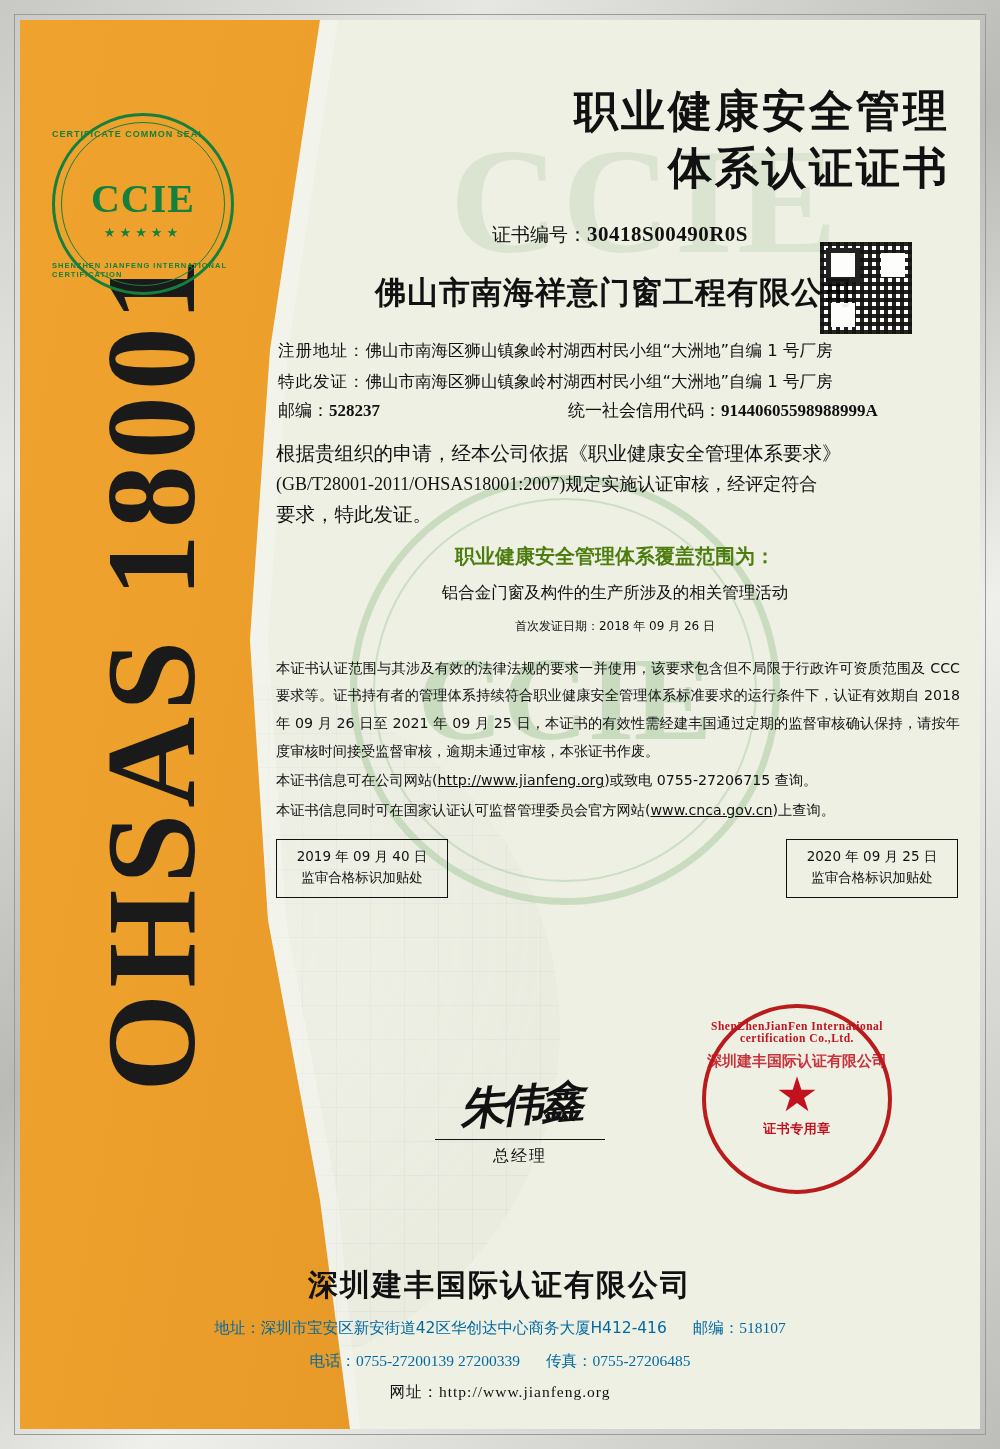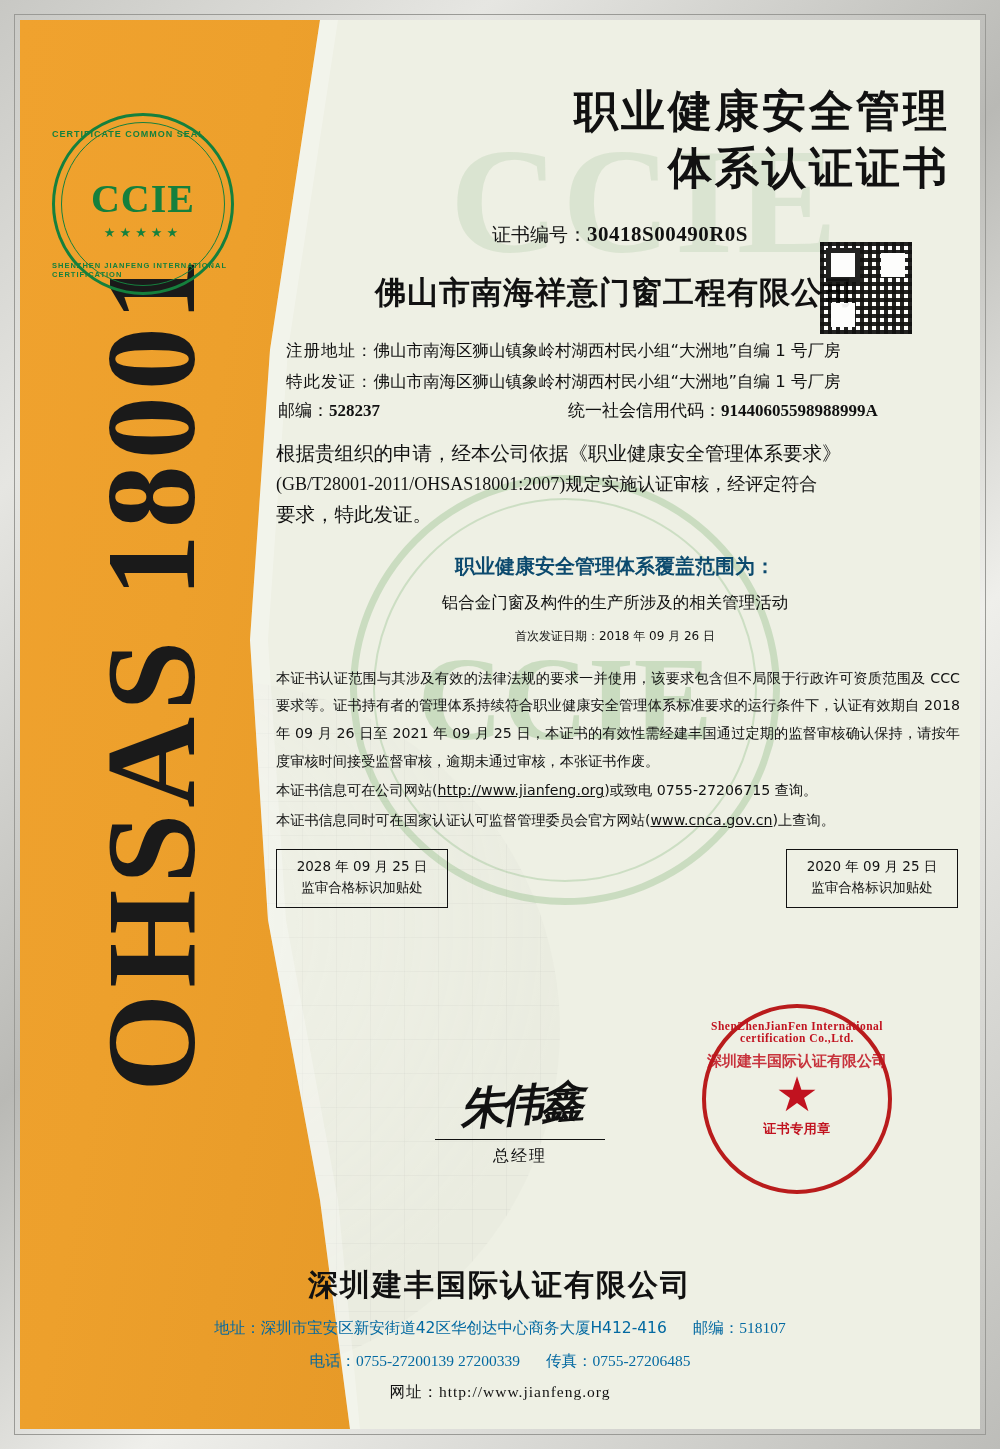--- a/index.html
+++ b/index.html
@@ -206,21 +206,21 @@
     text-align: center;
     font-family: "DejaVu Sans", sans-serif;
     font-weight: 700;
     font-size: 31px;
     color: #111;
     letter-spacing: 1px;
     padding-right: 20px;
   }
   .addr-block {
     margin-top: 22px;
-    padding-left: 16px;
+    padding-left: 8px;
     font-family: "DejaVu Sans", sans-serif;
     font-size: 16.5px;
     color: #111;
     line-height: 1.85;
   }
   .addr-row .lbl { letter-spacing: 1px; }
   .codes {
     margin-top: 2px;
     padding-left: 8px;
     display: flex;
@@ -235,26 +235,26 @@
     padding-left: 6px;
     padding-right: 16px;
     font-family: "DejaVu Sans", sans-serif;
     font-size: 19.5px;
     line-height: 1.62;
     color: #111;
     text-align: justify;
   }
   .para .serif { font-family: "Liberation Serif", serif; font-size: 18px; }
   .scope-title {
-    margin-top: 22px;
+    margin-top: 12px;
     text-align: center;
     font-family: "DejaVu Sans", sans-serif;
     font-weight: 700;
     font-size: 20px;
-    color: #0c4a6e;
+    color: #4d7c0f;
     padding-right: 20px;
   }
   .scope-body {
     margin-top: 12px;
     text-align: center;
     font-family: "DejaVu Sans", sans-serif;
     font-size: 16.5px;
     color: #111;
     padding-right: 20px;
   }
@@ -466,21 +466,21 @@
         <div class="fine-line">
           <span>本证书信息可在公司网站(</span><a href="#">http://www.jianfeng.org</a><span>)或致电 0755-27206715 查询。</span>
         </div>
         <div class="fine-line">
           <span>本证书信息同时可在国家认证认可监督管理委员会官方网站(</span><a href="#">www.cnca.gov.cn</a><span>)上查询。</span>
         </div>
       </div>
 
       <div class="stamps">
         <div class="stamp-box">
-          <div>2028 年 09 月 25 日</div>
+          <div>2019 年 09 月 40 日</div>
           <div>监审合格标识加贴处</div>
         </div>
         <div class="stamp-box">
           <div>2020 年 09 月 25 日</div>
           <div>监审合格标识加贴处</div>
         </div>
       </div>
 
       <div class="signature">
         <div class="sig-ink">朱伟鑫</div>

